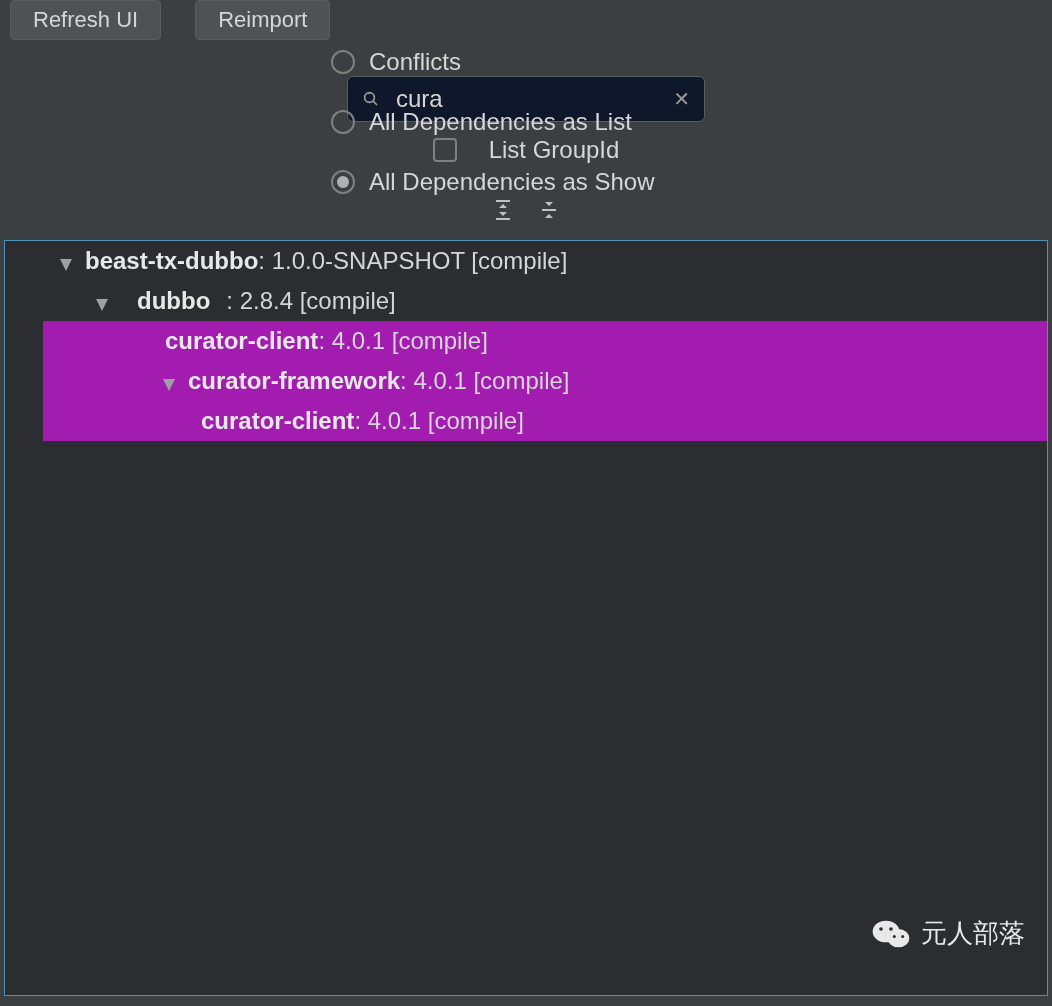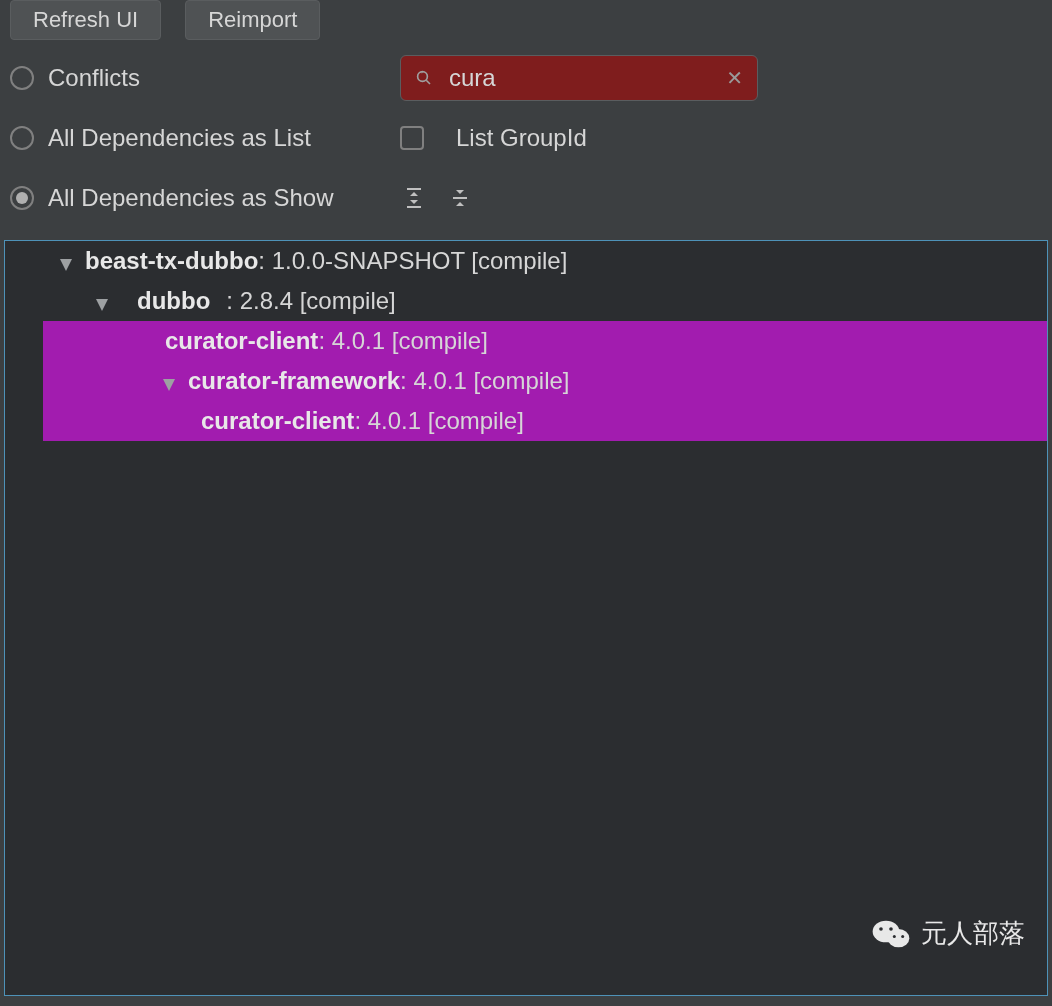--- a/index.html
+++ b/index.html
@@ -6,39 +6,40 @@
   body {
     background: #3c3f41;
     font-family: -apple-system, BlinkMacSystemFont, "Segoe UI", Arial, sans-serif;
     width: 1052px;
     height: 1006px;
     overflow: hidden;
     color: #d6d6d6;
   }
   .toolbar-top {
     display: flex;
-    gap: 24px;
+    gap: 34px;
     padding: 0 10px 8px 10px;
   }
   .btn {
     background: #4f5254;
     border: 1px solid #5a5d5f;
     border-radius: 4px;
     color: #d6d6d6;
     font-size: 22px;
     padding: 6px 22px;
     cursor: pointer;
   }
   .controls {
     padding: 0 10px;
   }
   .control-row {
     display: flex;
     align-items: center;
     height: 60px;
+    flex-direction: column;
   }
   .left-group {
     display: flex;
     align-items: center;
     width: 390px;
   }
   .right-group {
     display: flex;
     align-items: center;
     gap: 18px;
@@ -71,21 +72,21 @@
     cursor: pointer;
     flex-shrink: 0;
   }
   .label {
     font-size: 24px;
     color: #d6d6d6;
   }
   .search-box {
     display: flex;
     align-items: center;
-    background: #7f1d1d;
+    background: #0f172a;
     border: 1px solid #5a5d5f;
     border-radius: 6px;
     height: 46px;
     width: 358px;
     padding: 0 14px;
   }
   .search-icon {
     width: 18px;
     height: 18px;
     margin-right: 16px;

